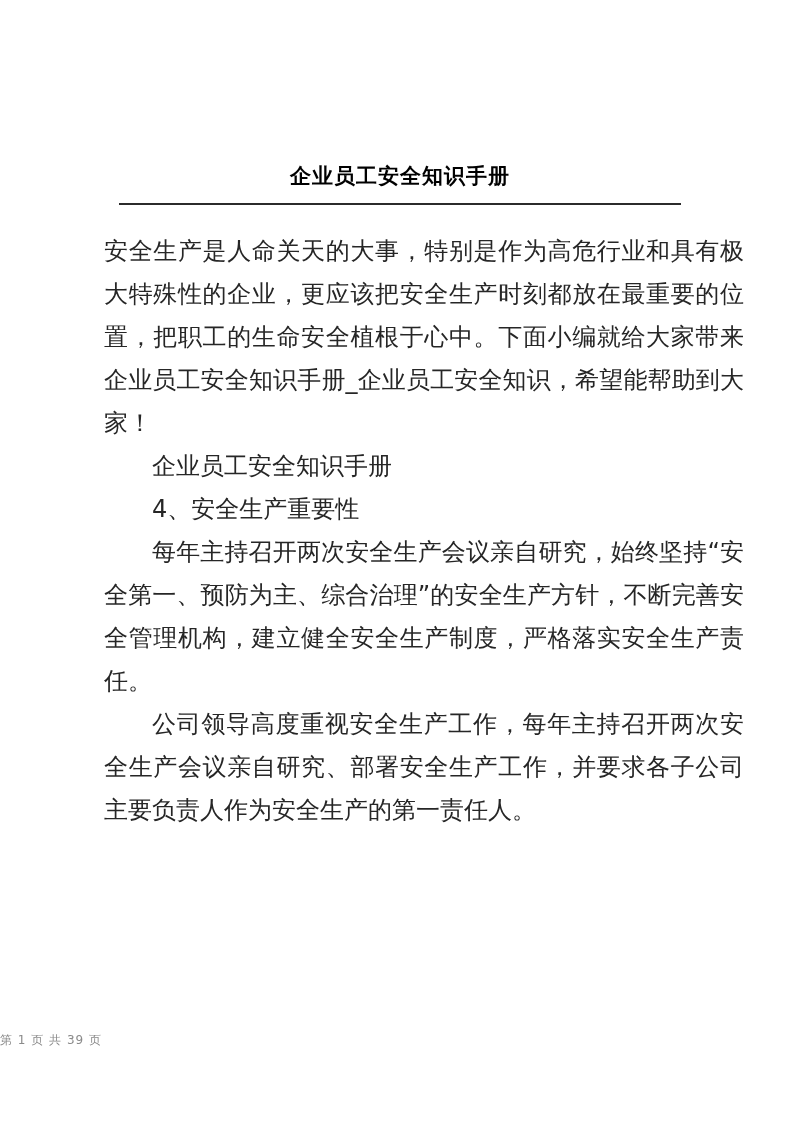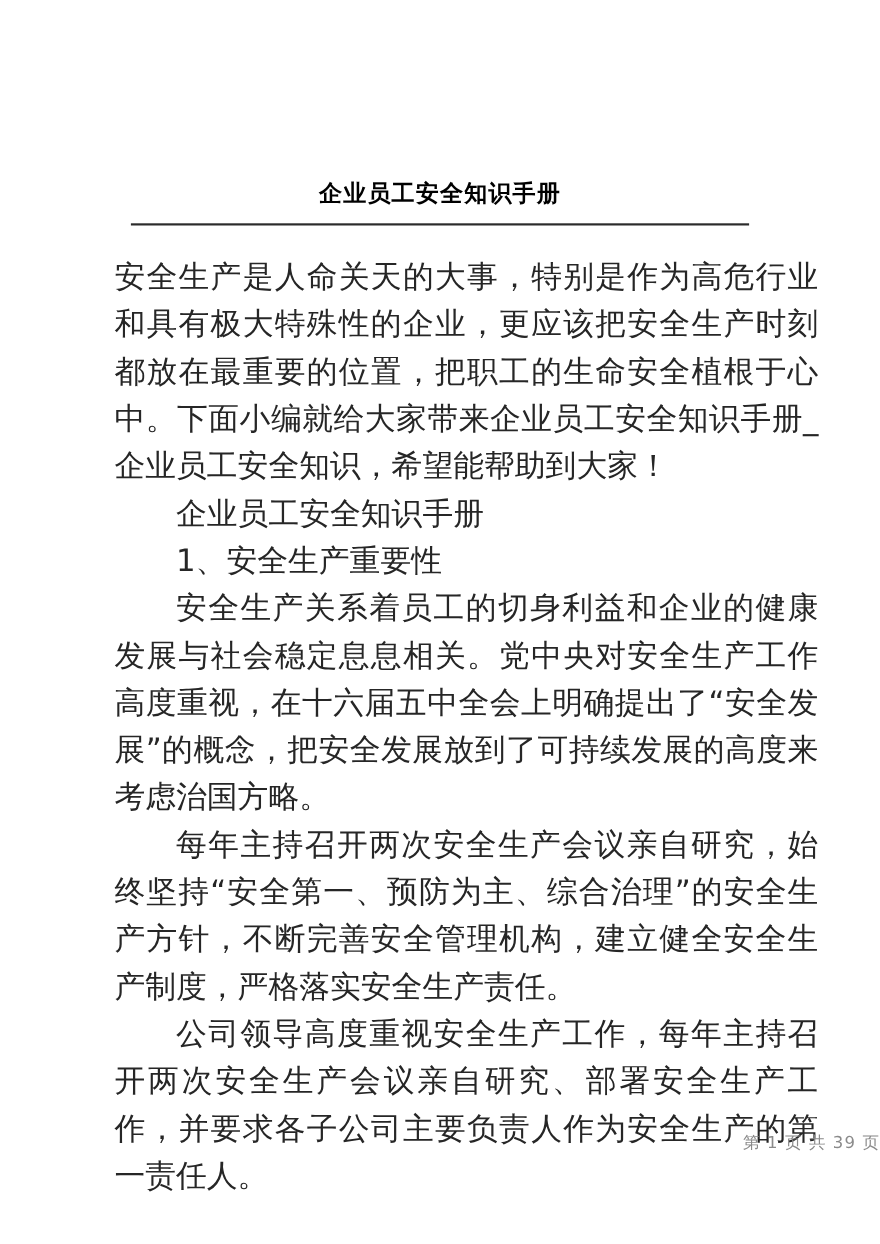--- a/index.html
+++ b/index.html
@@ -28,54 +28,53 @@
 
   .title-rule {
     border: none;
     border-top: 2px solid #2b2b2b;
     width: 562px;
     margin: 13px auto 0 auto;
   }
 
   .doc-body {
     padding: 25px 56px 0 104px;
-    font-size: 28px;
+    font-size: 24px;
     line-height: 43px;
     text-align: justify;
     color: #262626;
   }
 
   .para { margin: 0; }
   .para.indent { text-indent: 2em; }
 
   .page-footer {
     position: absolute;
     left: 0;
     right: 0;
     bottom: 82px;
-    text-align: right;
-    font-size: 15px;
+    text-align: left;
+    font-size: 12px;
     letter-spacing: 1px;
     color: #8a8a8a;
   }
 </style>
 </head>
 <body>
 
 <div class="page">
 
   <h1 class="doc-title">企业员工安全知识手册</h1>
 
   <hr class="title-rule">
 
   <div class="doc-body">
       <p class="para">安全生产是人命关天的大事，特别是作为高危行业和具有极大特殊性的企业，更应该把安全生产时刻都放在最重要的位置，把职工的生命安全植根于心中。下面小编就给大家带来企业员工安全知识手册_企业员工安全知识，希望能帮助到大家！</p>
       <p class="para indent">企业员工安全知识手册</p>
-      <p class="para indent">1、安全生产重要性</p>
-      <p class="para indent">安全生产关系着员工的切身利益和企业的健康发展与社会稳定息息相关。党中央对安全生产工作高度重视，在十六届五中全会上明确提出了“安全发展”的概念，把安全发展放到了可持续发展的高度来考虑治国方略。</p>
+      <p class="para indent">4、安全生产重要性</p>
       <p class="para indent">每年主持召开两次安全生产会议亲自研究，始终坚持“安全第一、预防为主、综合治理”的安全生产方针，不断完善安全管理机构，建立健全安全生产制度，严格落实安全生产责任。</p>
       <p class="para indent">公司领导高度重视安全生产工作，每年主持召开两次安全生产会议亲自研究、部署安全生产工作，并要求各子公司主要负责人作为安全生产的第一责任人。</p>
     </div>
 
   <div class="page-footer">
     <span>第 1 页 共 39 页</span>
   </div>
 
 </div>
 

